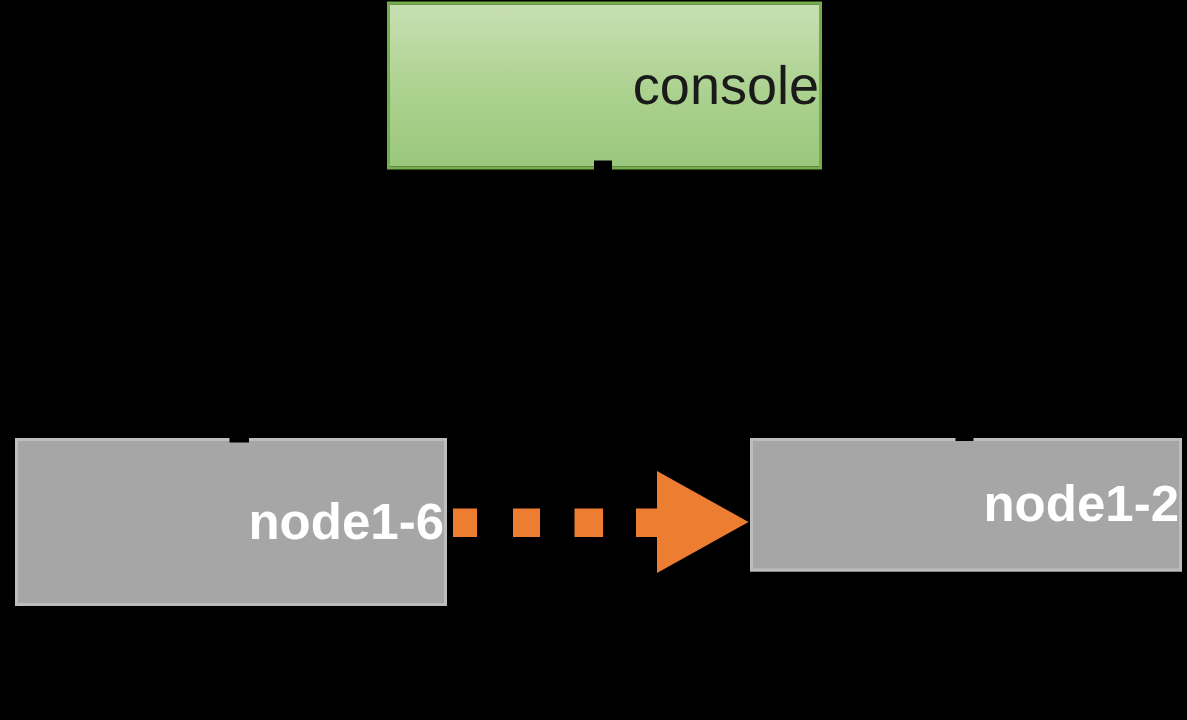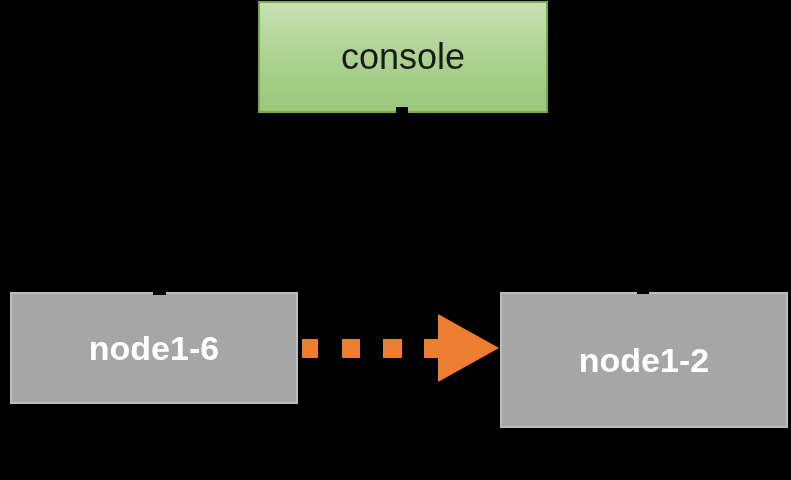--- a/index.html
+++ b/index.html
@@ -13,21 +13,21 @@
     height: 480px;
     background: #000000;
     overflow: hidden;
     font-family: "Liberation Sans", sans-serif;
   }
   .node {
     position: absolute;
     box-sizing: border-box;
     display: flex;
     align-items: center;
-    justify-content: center;
+    justify-content: flex-end;
   }
   .node-console {
     left: 258px;
     top: 1px;
     width: 290px;
     height: 112px;
     background: linear-gradient(180deg, #c8e0b3 0%, #abd18e 55%, #9bc77d 100%);
     border: 2px solid #74ad4b;
     color: #1a1a1a;
     font-size: 36px;
@@ -43,21 +43,21 @@
   .node-1-1 {
     left: 10px;
     top: 292px;
     width: 288px;
     height: 112px;
   }
   .node-1-2 {
     left: 500px;
     top: 292px;
     width: 288px;
-    height: 136px;
+    height: 89px;
   }
   .arrow-svg {
     position: absolute;
     left: 0;
     top: 0;
     width: 791px;
     height: 480px;
     pointer-events: none;
   }
   .stub {

